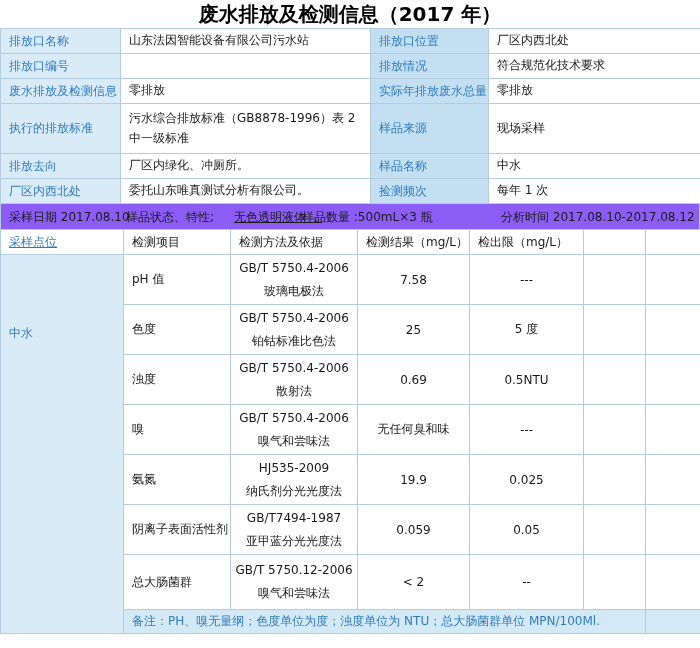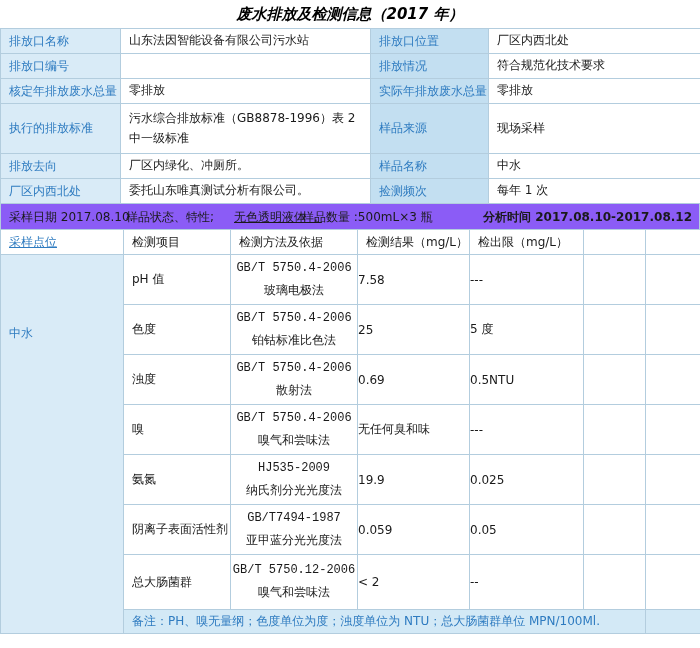--- a/index.html
+++ b/index.html
@@ -12,21 +12,21 @@
   }
   html,body{margin:0;padding:0;background:#ffffff;}
   body{
     width:700px;height:648px;
     font-family:"DejaVu Sans","Liberation Sans",sans-serif;
     font-size:12px;color:var(--text-dark);
   }
   .page{width:700px;height:648px;overflow:hidden;background:#fff;}
   .title{
     height:28px;line-height:28px;text-align:center;
-    font-size:15px;font-weight:bold;color:#000;font-style:italic;
+    font-size:20px;font-weight:bold;color:#000;
   }
   table{border-collapse:collapse;table-layout:fixed;width:700px;}
   td,th{
     border:1px solid var(--border-color);
     padding:0 0 0 8px;
     font-size:12px;font-weight:normal;text-align:left;
     overflow:hidden;box-sizing:border-box;
   }
   
   .info-table td{height:25px;}
@@ -36,31 +36,31 @@
   .info-table .lbl.right{background:var(--label-bg-right);}
   .info-table .val{background:#fff;color:var(--text-dark);line-height:1.6;}
   
   .sample-line{
     position:relative;height:25px;box-sizing:border-box;
     border-left:1px solid var(--border-color);
     border-right:1px solid var(--border-color);
     background:#8b5cf6;
   }
   .sample-line span{position:absolute;top:5px;white-space:nowrap;color:var(--text-dark);}
-  .seg1{left:8px;} .seg2{left:125px;} .seg3{left:233px;text-decoration:underline;} .seg4{left:301px;} .seg5{left:482px;font-weight:bold;}
+  .seg1{left:8px;} .seg2{left:125px;} .seg3{left:233px;text-decoration:underline;} .seg4{left:301px;} .seg5{left:500px;}
   
   .det-table td{height:50px;}
   .det-table tr.hdr td{height:25px;background:#fff;}
   .det-table td.hdr-site{background:var(--label-bg-left);color:var(--accent-blue);text-decoration:underline;}
   .det-table td.site-cell{
     background:var(--label-bg-left);color:var(--accent-blue);
     vertical-align:top;padding-top:70px;
   }
-  .det-table td.center{text-align:left;padding:0;}
-  .det-table td.method{text-align:center;padding:0;line-height:23px;font-family:Liberation Mono, monospace;}
+  .det-table td.center{text-align:center;padding:0;}
+  .det-table td.method{text-align:center;padding:0;line-height:23px;}
   .det-table tr.last td{height:55px;}
   .det-table tr.remark td{
     height:24px;background:var(--remark-bg);color:var(--accent-blue);
   }
   .det-table td.empty{background:#fff;}
   .det-table tr.remark td.empty{background:var(--remark-bg);}
 </style>
 </head>
 <body>
 
@@ -82,21 +82,21 @@
         <td class="lbl right">排放口位置</td>
         <td class="val">厂区内西北处</td>
       </tr>
       <tr>
         <td class="lbl left">排放口编号</td>
         <td class="val"></td>
         <td class="lbl right">排放情况</td>
         <td class="val">符合规范化技术要求</td>
       </tr>
       <tr>
-        <td class="lbl left">核定年排放废水总量</td>
+        <td class="lbl left">废水排放及检测信息</td>
         <td class="val">零排放</td>
         <td class="lbl right">实际年排放废水总量</td>
         <td class="val">零排放</td>
       </tr>
       <tr class="h50">
         <td class="lbl left">执行的排放标准</td>
         <td class="val">污水综合排放标准（GB8878-1996）表 2 中一级标准</td>
         <td class="lbl right">样品来源</td>
         <td class="val">现场采样</td>
       </tr>

